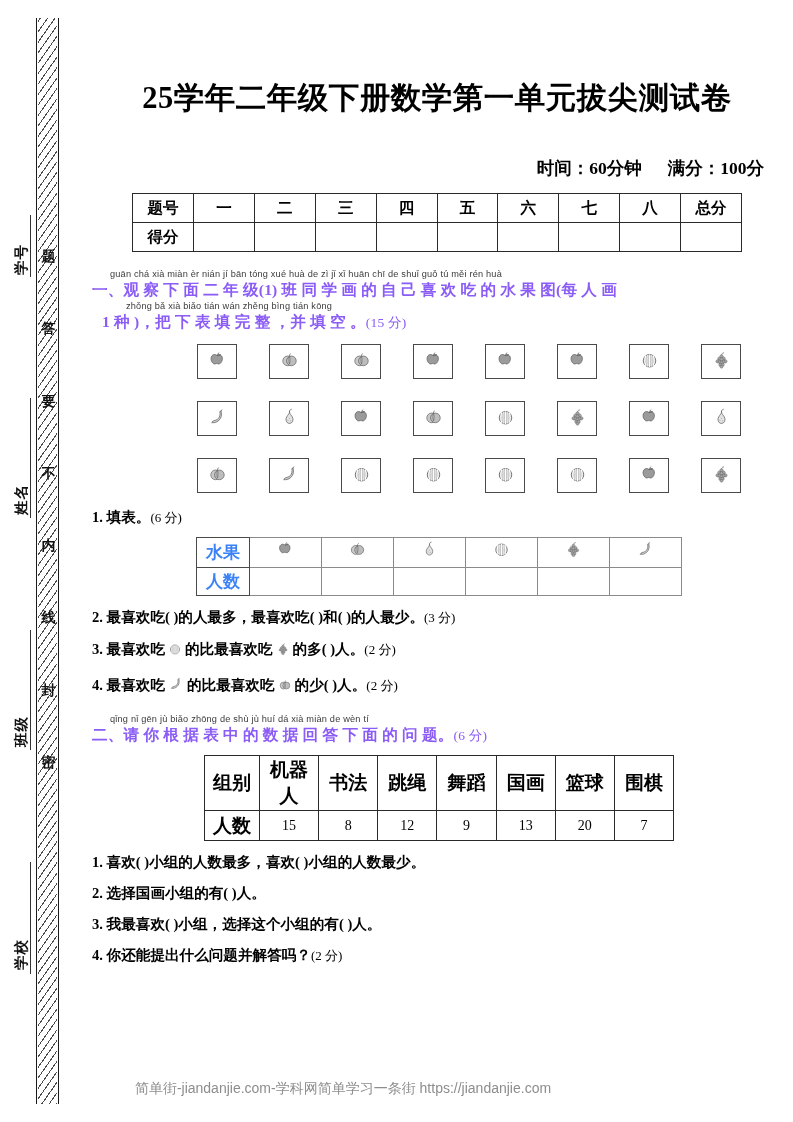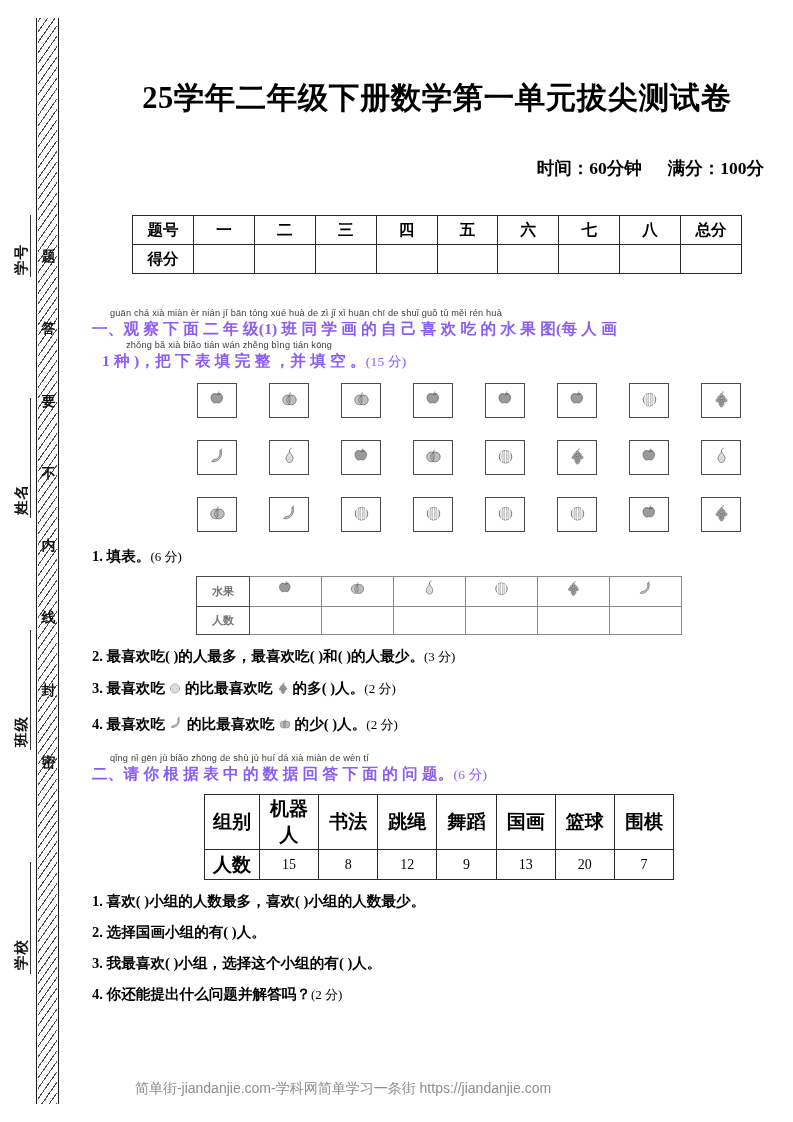--- a/index.html
+++ b/index.html
@@ -50,32 +50,32 @@
   }
 
   .meta-line{
     margin-top:37px;text-align:right;padding-right:18px;
     font-size:17.5px;font-weight:700;color:#000;
   }
   .meta-line .gap{display:inline-block;width:26px;}
 
   
   .score-table{
-    margin:35px auto 0 auto;border-collapse:collapse;width:610px;
+    margin:13px auto 0 auto;border-collapse:collapse;width:610px;
     table-layout:fixed;
     border-radius:13px;
   }
   .score-table td{
     border:1.3px solid #2a2a2a;height:26px;text-align:center;
     font-size:15.5px;font-weight:700;color:#000;
   }
   .score-table td.head-cell{width:58px;}
 
   
-  .q-head{margin-top:33px;}
+  .q-head{margin-top:16px;}
   .py-row{
     font-size:9.2px;color:#3a3a3a;letter-spacing:.2px;white-space:nowrap;
     font-family:"Liberation Sans","DejaVu Sans",sans-serif;
     height:12px;line-height:12px;
   }
   .zh-row{
     font-size:15.6px;font-weight:700;color:#8b5cf6;white-space:nowrap;
     letter-spacing:.2px;line-height:20px;
   }
   .zh-row .pts{font-weight:400;font-size:13.5px;}
@@ -101,21 +101,21 @@
   .sub-q .inl{display:inline-block;vertical-align:-5px;margin:0 1px;}
 
   
   .fruit-table{
     margin:9px 0 0 104px;border-collapse:collapse;width:486px;table-layout:fixed;
   }
   .fruit-table td{
     border:1.2px solid #8a8a8a;height:25px;text-align:center;vertical-align:middle;
   }
   .fruit-table td.rowlab{
-    width:50px;font-size:11px;font-weight:700;color:#737373;border-color:#4a4a4a;
+    width:50px;font-size:17px;font-weight:700;color:#3b82f6;border-color:#4a4a4a;
   }
 
   
   .group-table{
     margin:9px 0 0 112px;border-collapse:collapse;width:470px;table-layout:fixed;
   }
   .group-table td{
     border:1.2px solid #2a2a2a;height:27px;text-align:center;
     font-size:19px;font-weight:700;color:#000;
   }

